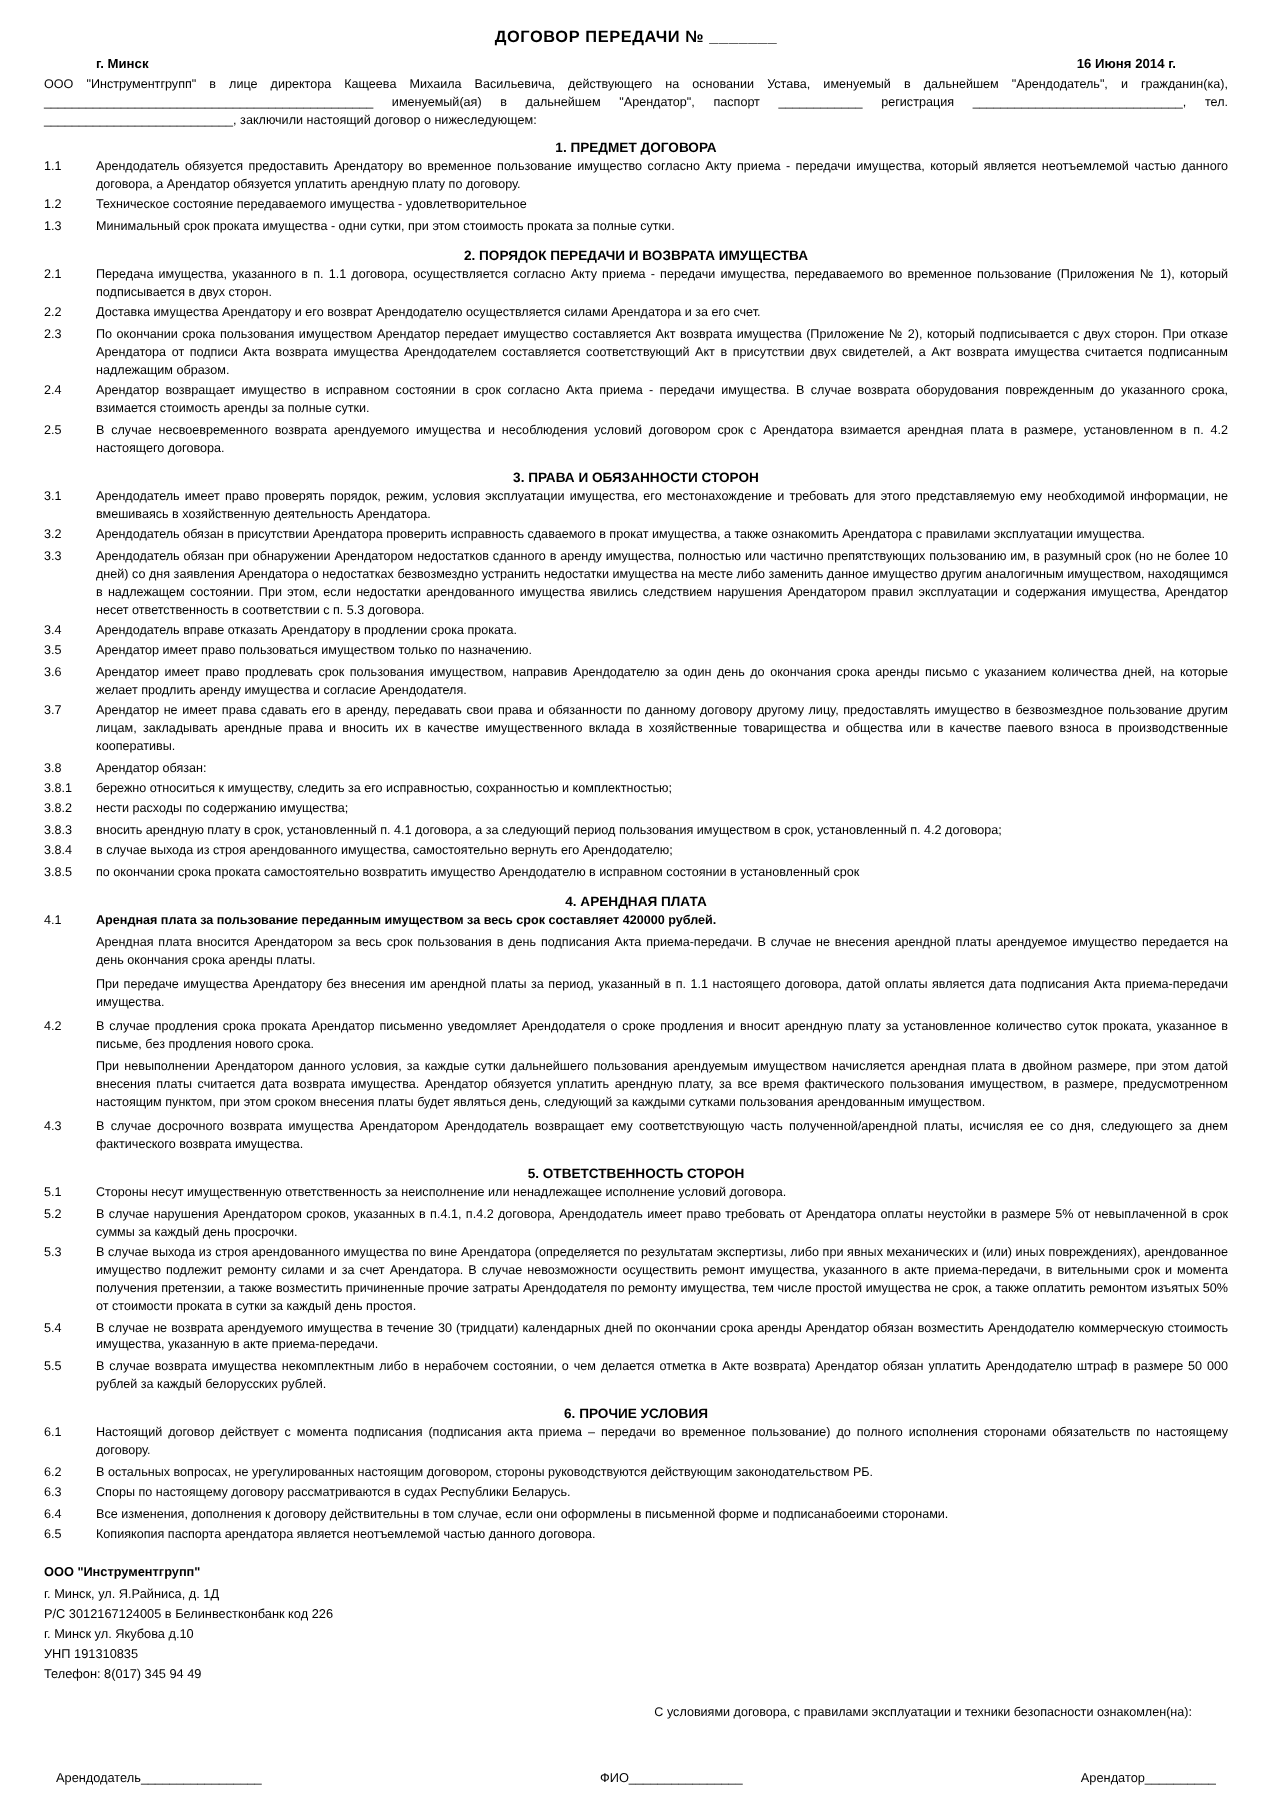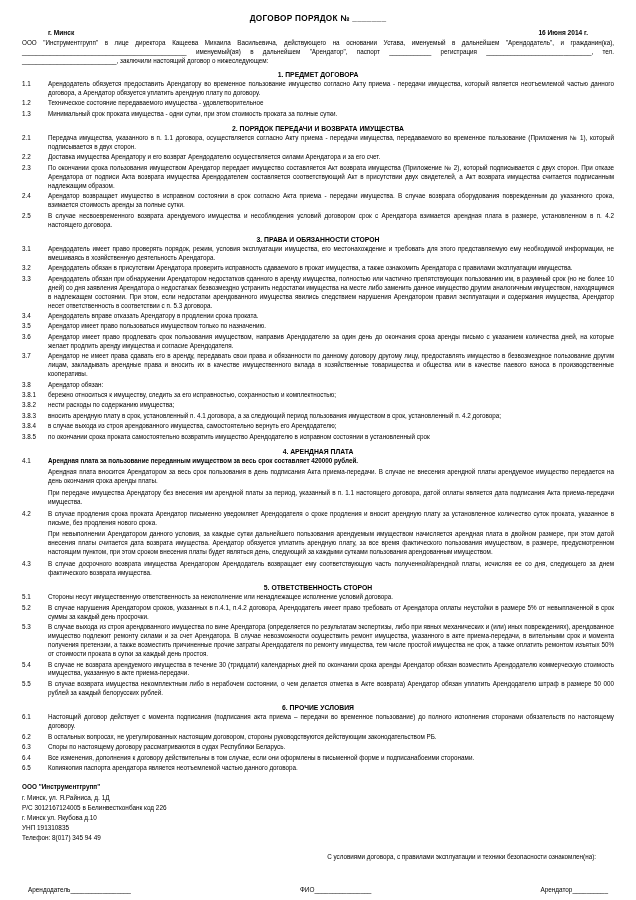--- a/index.html
+++ b/index.html
@@ -100,21 +100,21 @@
   }
   .sign-row .sig {
     white-space: nowrap;
   }
 </style>
 </head>
 <body>
 
 <div class="page">
 
-  <div class="doc-title">ДОГОВОР ПОРЯДОК № _______</div>
+  <div class="doc-title">ДОГОВОР ПЕРЕДАЧИ № _______</div>
 
   <div class="row-line">
     <span class="city">г. Минск</span>
     <span class="date">16 Июня 2014 г.</span>
   </div>
 
   <p class="just">ООО "Инструментгрупп" в лице директора Кащеева Михаила Васильевича, действующего на основании Устава,  именуемый в дальнейшем "Арендодатель", и гражданин(ка), _______________________________________________ именуемый(ая) в дальнейшем "Арендатор", паспорт ____________ регистрация ______________________________, тел. ___________________________, заключили настоящий договор о нижеследующем:</p>
 
   <div id="sections">
       <div class="section-head">1. ПРЕДМЕТ ДОГОВОРА</div>

